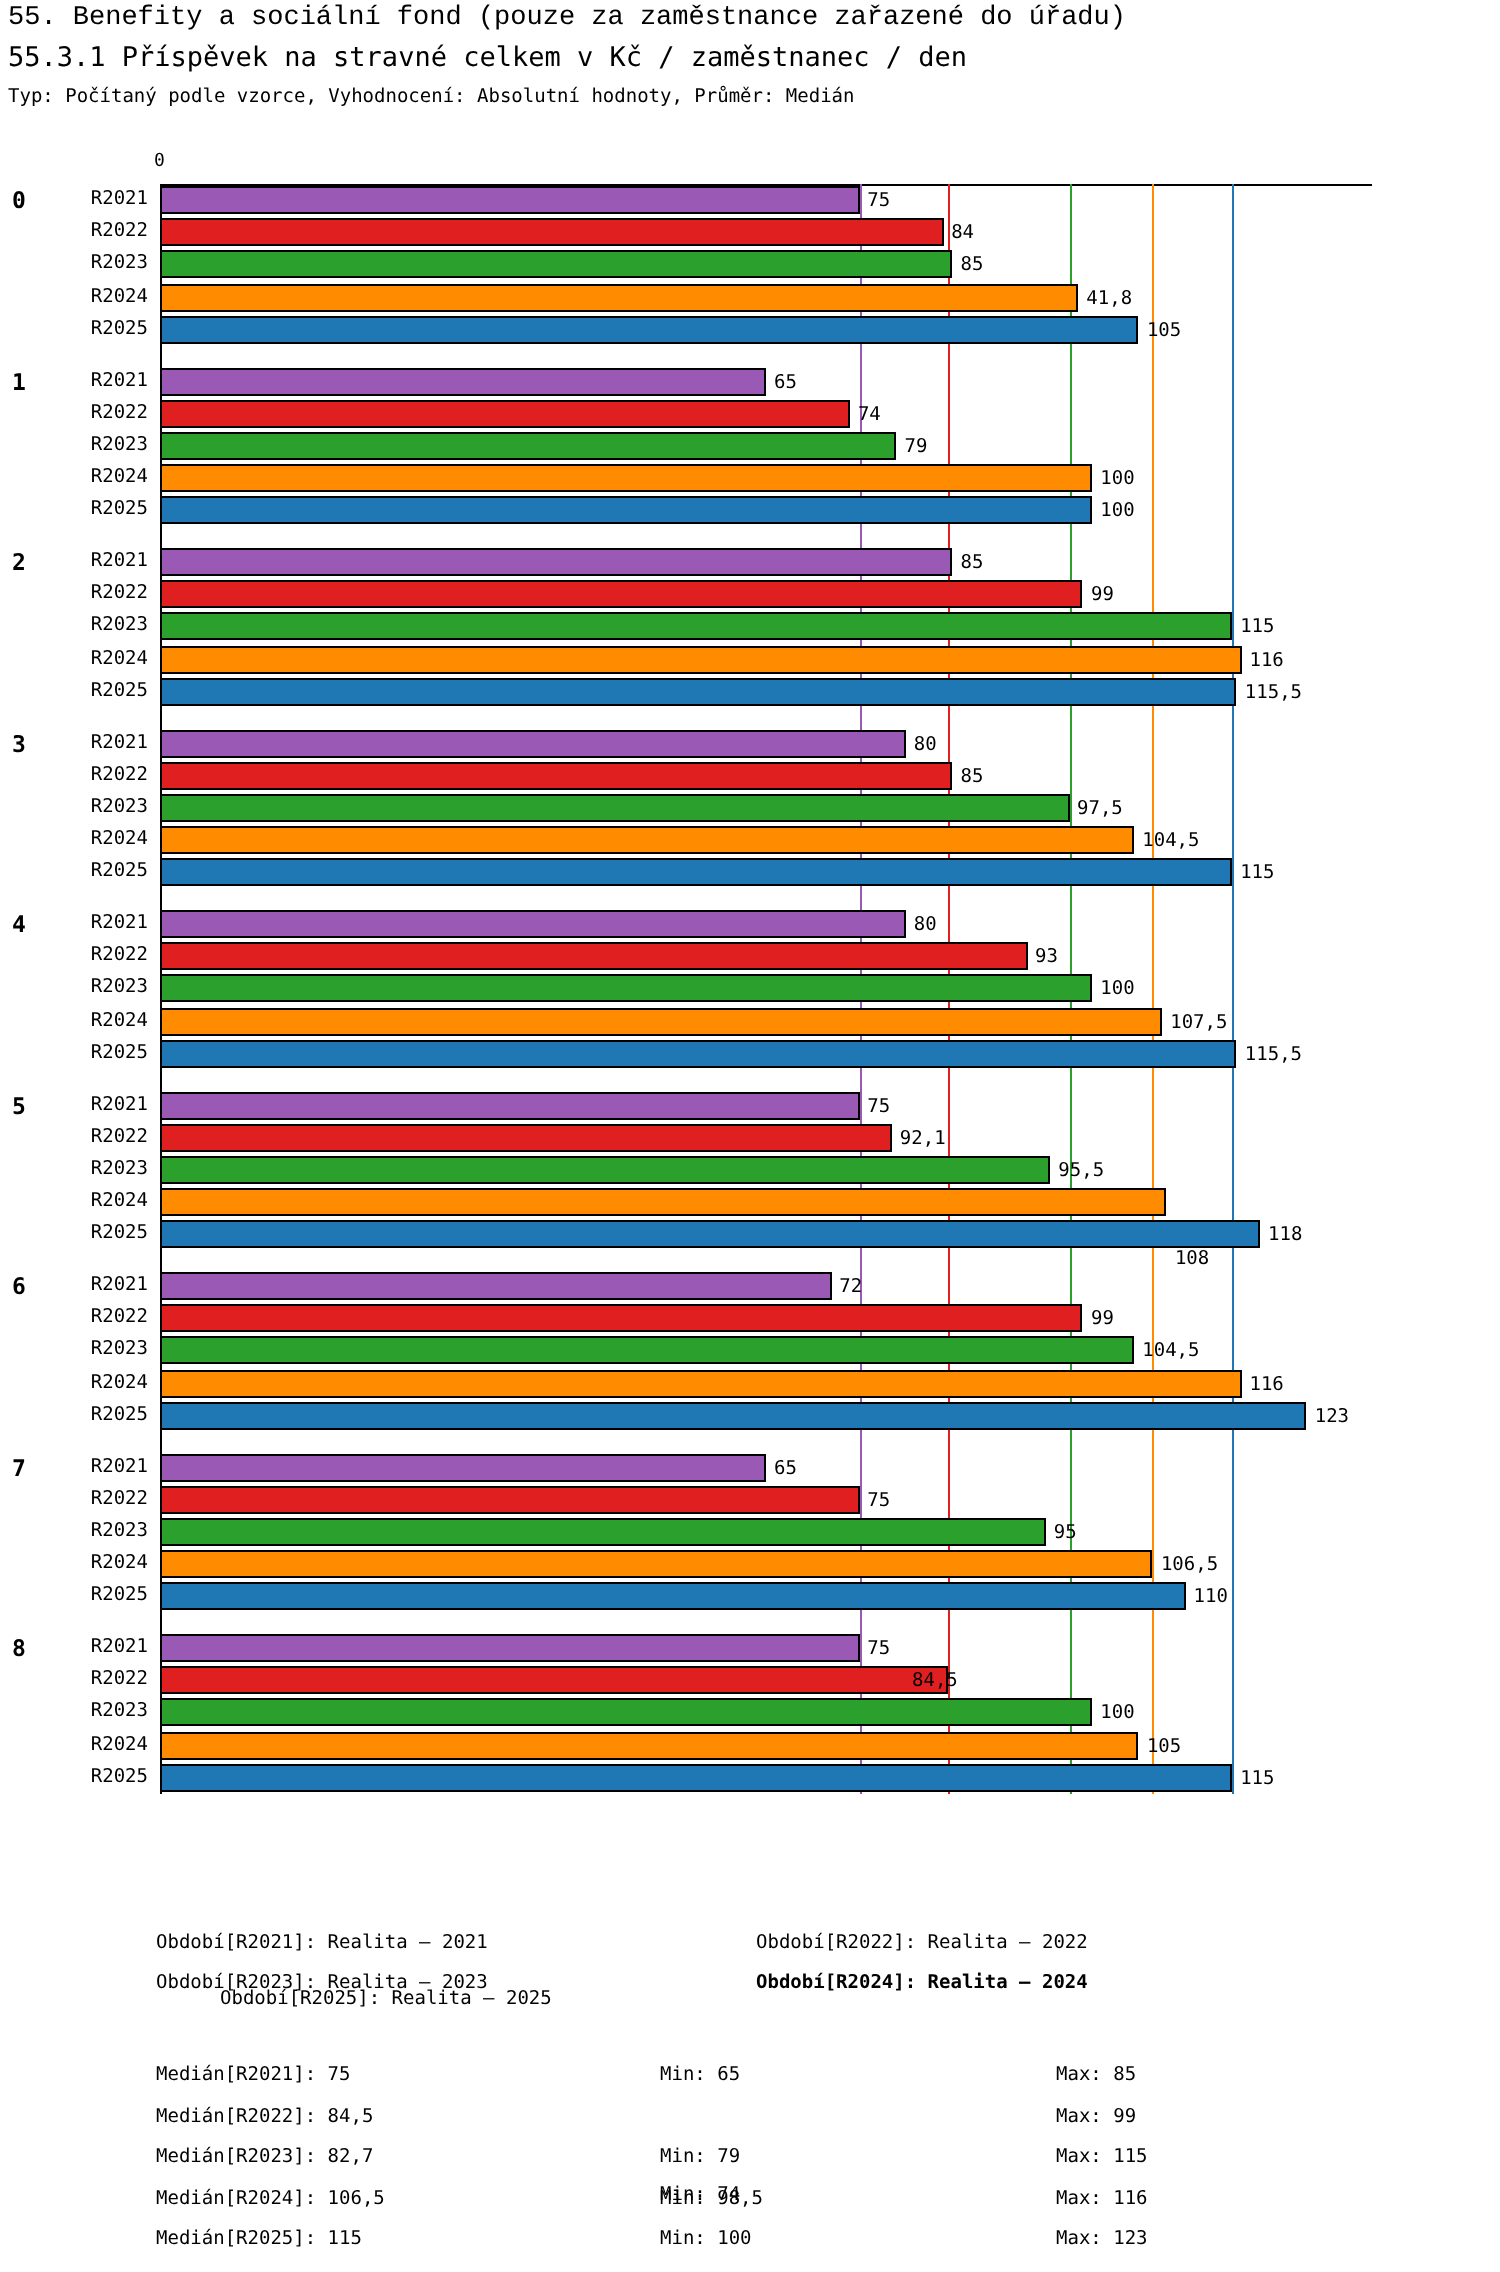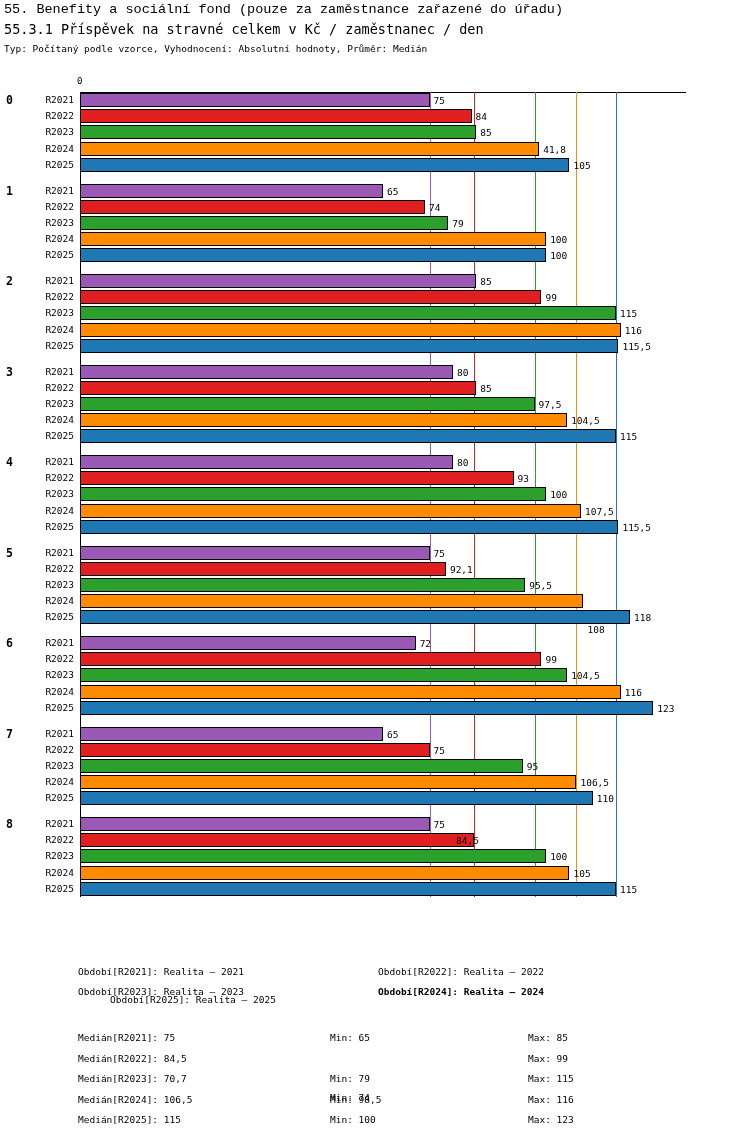--- a/index.html
+++ b/index.html
@@ -271,21 +271,21 @@
     <div class="legend-line" style="left: 378px; top: 0px;">Období[R2022]: Realita – 2022</div>
     <div class="legend-line" style="left: 78px; top: 20px;">Období[R2023]: Realita – 2023</div>
     <div class="legend-line" style="left: 378px; top: 20px; font-weight: bold;">Období[R2024]: Realita – 2024</div>
     <div class="legend-line" style="left: 78px; top: 28px; margin-left: 32px;">Období[R2025]: Realita – 2025</div>
     <div class="stat-line" style="left: 78px; top: 66px;">Medián[R2021]: 75</div>
     <div class="stat-line" style="left: 330px; top: 66px;">Min: 65</div>
     <div class="stat-line" style="left: 528px; top: 66px;">Max: 85</div>
     <div class="stat-line" style="left: 78px; top: 86.5px;">Medián[R2022]: 84,5</div>
     <div class="stat-line" style="left: 330px; top: 86.5px; margin-top: 39px;">Min: 74</div>
     <div class="stat-line" style="left: 528px; top: 86.5px;">Max: 99</div>
-    <div class="stat-line" style="left: 78px; top: 107px;">Medián[R2023]: 70,7</div>
+    <div class="stat-line" style="left: 78px; top: 107px;">Medián[R2023]: 82,7</div>
     <div class="stat-line" style="left: 330px; top: 107px;">Min: 79</div>
     <div class="stat-line" style="left: 528px; top: 107px;">Max: 115</div>
     <div class="stat-line" style="left: 78px; top: 127.5px;">Medián[R2024]: 106,5</div>
     <div class="stat-line" style="left: 330px; top: 127.5px;">Min: 98,5</div>
     <div class="stat-line" style="left: 528px; top: 127.5px;">Max: 116</div>
     <div class="stat-line" style="left: 78px; top: 148px;">Medián[R2025]: 115</div>
     <div class="stat-line" style="left: 330px; top: 148px;">Min: 100</div>
     <div class="stat-line" style="left: 528px; top: 148px;">Max: 123</div>
   </div>
 

